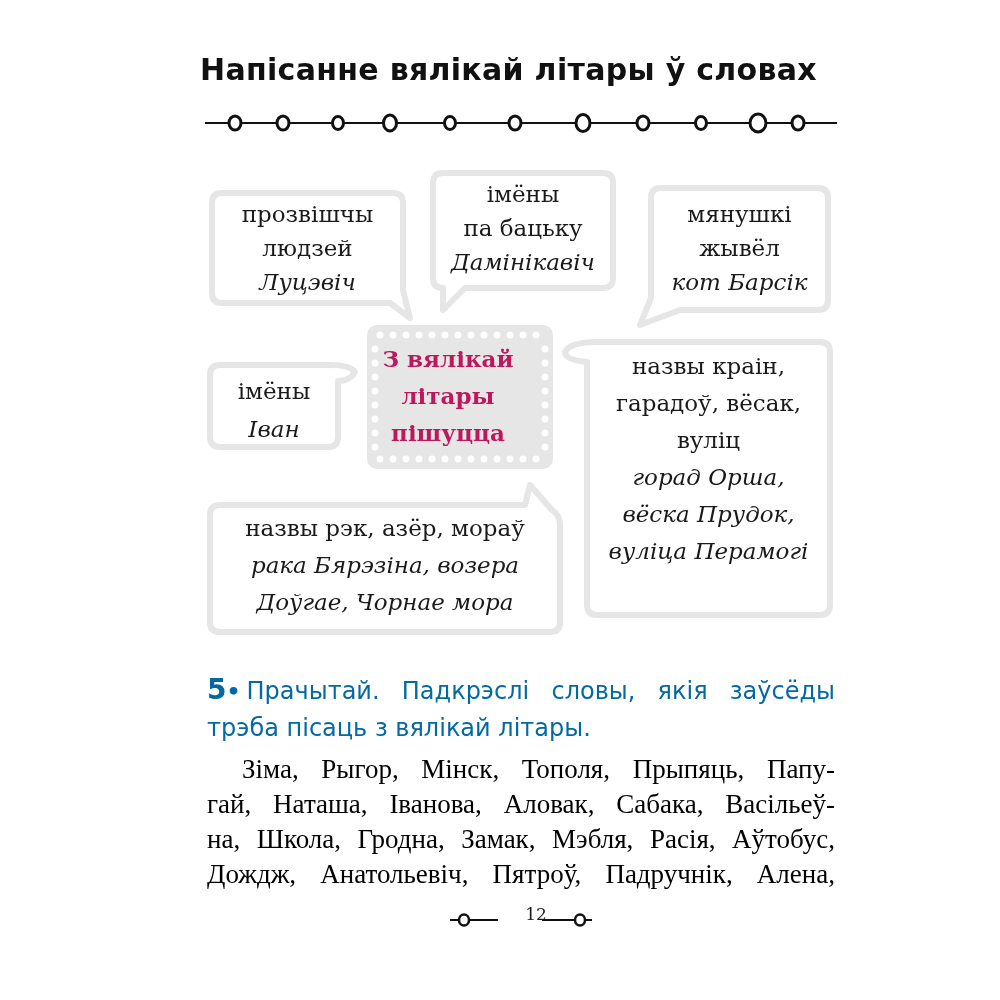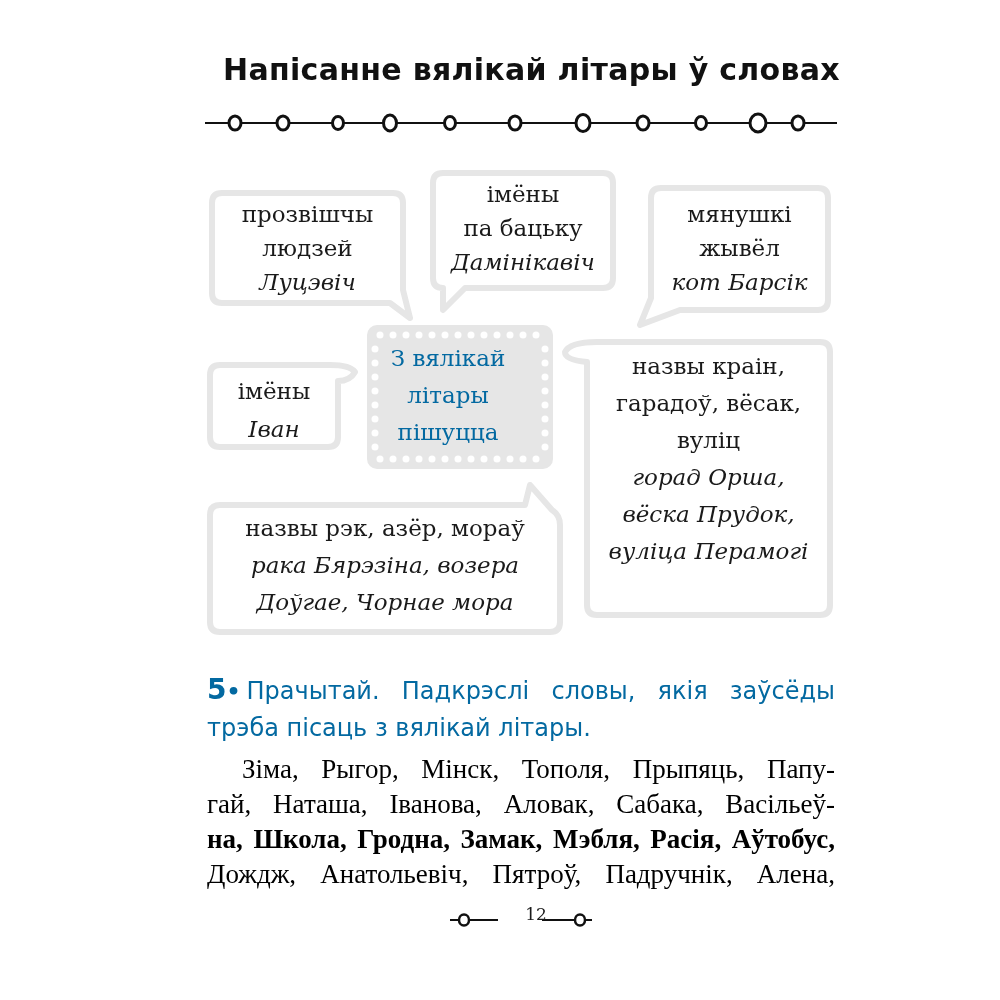--- a/index.html
+++ b/index.html
@@ -1,39 +1,39 @@
 <!DOCTYPE html>
 <html><head>
   <meta charset="utf-8">
   <style>
     html, body { margin: 0; padding: 0; }
     body {
       width: 1000px; height: 1000px; background: #ffffff; position: relative; overflow: hidden;
       color: #1a1a1a;
     }
     .title {
-      position: absolute; left: 200px; top: 52px; width: 640px; text-align: right;
+      position: absolute; left: 200px; top: 52px; width: 640px; text-align: left;
       font-family: "DejaVu Sans", sans-serif; font-weight: bold; font-size: 30px; color: #111;
       letter-spacing: 0.3px;
     }
     .divider { position: absolute; left: 205px; top: 108px; }
     .bubble-svg { position: absolute; left: 0; top: 0; }
     .btext {
       position: absolute; text-align: center;
       font-family: "DejaVu Serif", serif; font-size: 23px; line-height: 34px; color: #1a1a1a;
     }
     .btext .it { font-style: italic; display: block; }
     .btext .rg { display: block; }
     .center-box {
       position: absolute; left: 367px; top: 325px; width: 186px; height: 144px;
       background: #e6e6e6; border-radius: 10px;
     }
     .center-text {
       position: absolute; left: 367px; top: 340px; width: 162px; text-align: center;
-      font-family: "DejaVu Serif", serif; font-size: 23px; line-height: 37px; color: #0369a1;
+      font-family: "DejaVu Serif", serif; font-size: 23px; line-height: 37px; color: #be185d; font-weight: bold;
     }
     .task {
       position: absolute; left: 207px; top: 672px; width: 628px;
       font-family: "DejaVu Sans", sans-serif; font-size: 24px; line-height: 36px; color: #0369a1;
       text-align: justify;
     }
     .task-num { font-weight: bold; font-size: 28px; }
     .task-dot { font-weight: bold; font-size: 22px; margin-right: 6px; }
     .words {
       position: absolute; left: 207px; top: 752px; width: 628px;
@@ -182,21 +182,21 @@
 <div class="task">
   <div style="text-align:justify; text-align-last:justify;">
     <span class="task-num">5</span><span class="task-dot">•</span><span>Прачытай. Падкрэслі словы, якія заўсёды</span>
   </div>
   <div>трэба пісаць з вялікай літары.</div>
 </div>
 
 <div class="words">
   <span class="line first" style="text-indent:0;">Зіма, Рыгор, Мінск, Тополя, Прыпяць, Папу-</span>
   <span class="line" style="text-indent:0;">гай, Наташа, Іванова, Аловак, Сабака, Васільеў-</span>
-  <span class="line" style="text-indent:0;font-weight:bold;">на, Школа, Гродна, Замак, Мэбля, Расія, Аўтобус,</span>
+  <span class="line" style="text-indent:0;">на, Школа, Гродна, Замак, Мэбля, Расія, Аўтобус,</span>
   <span class="line" style="text-indent:0;">Дождж, Анатольевіч, Пятроў, Падручнік, Алена,</span>
 </div>
 
 <div class="footer">
   <svg width="160" height="36" viewBox="0 0 160 36">
     <line x1="10" y1="20" x2="58" y2="20" stroke="#111" stroke-width="2"></line>
     <ellipse cx="24" cy="20" rx="5" ry="5.5" fill="#fff" stroke="#111" stroke-width="2.5"></ellipse>
     <line x1="102" y1="20" x2="152" y2="20" stroke="#111" stroke-width="2"></line>
     <ellipse cx="140" cy="20" rx="5" ry="5.5" fill="#fff" stroke="#111" stroke-width="2.5"></ellipse>
   </svg>

